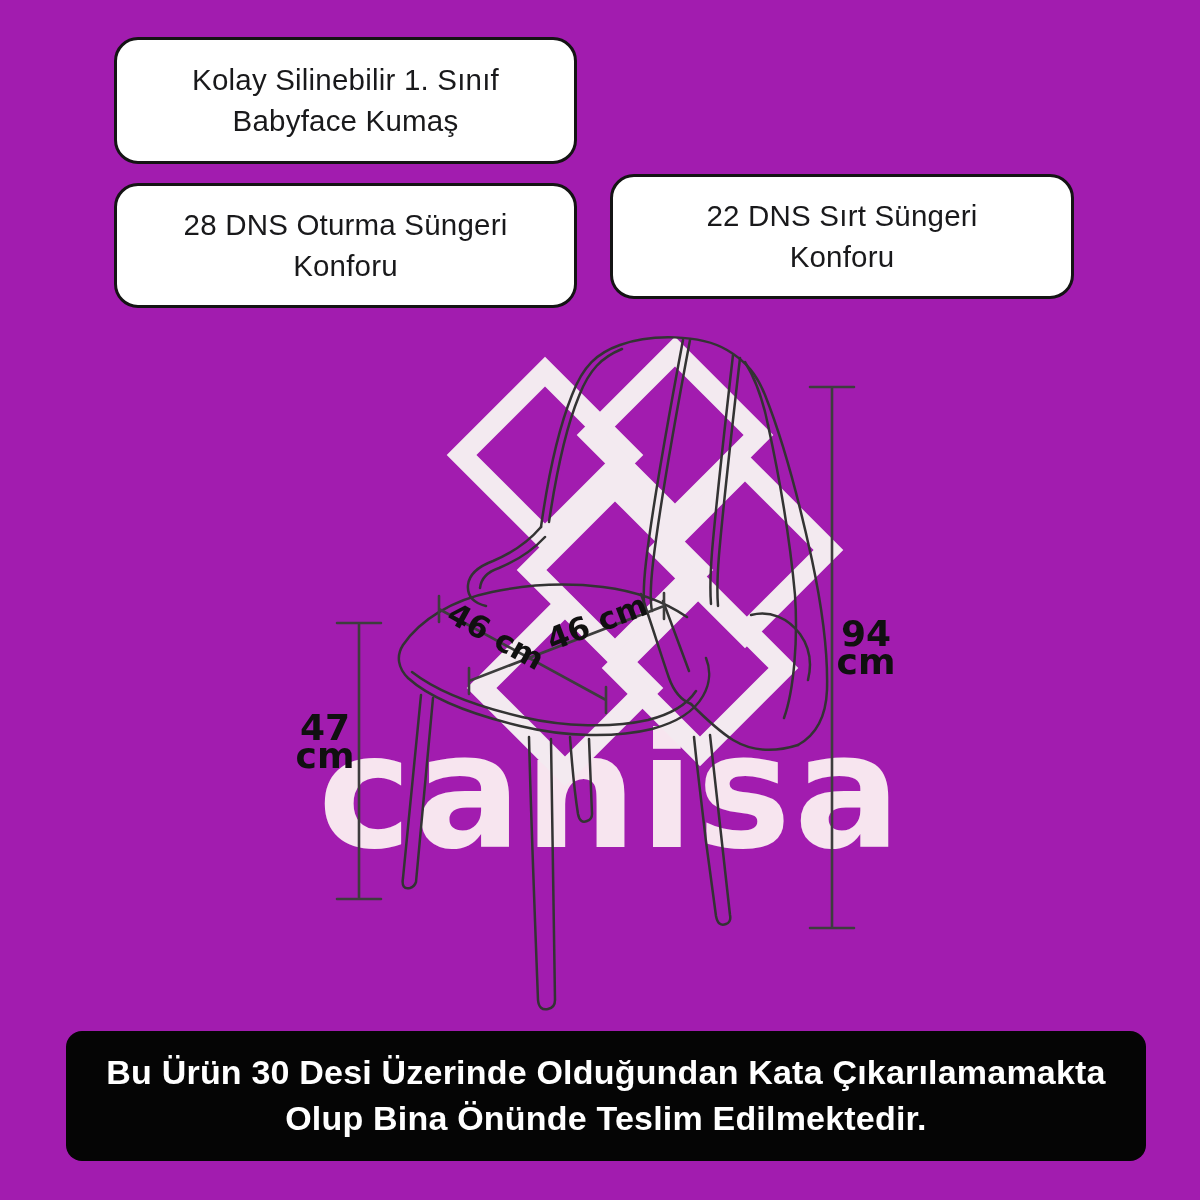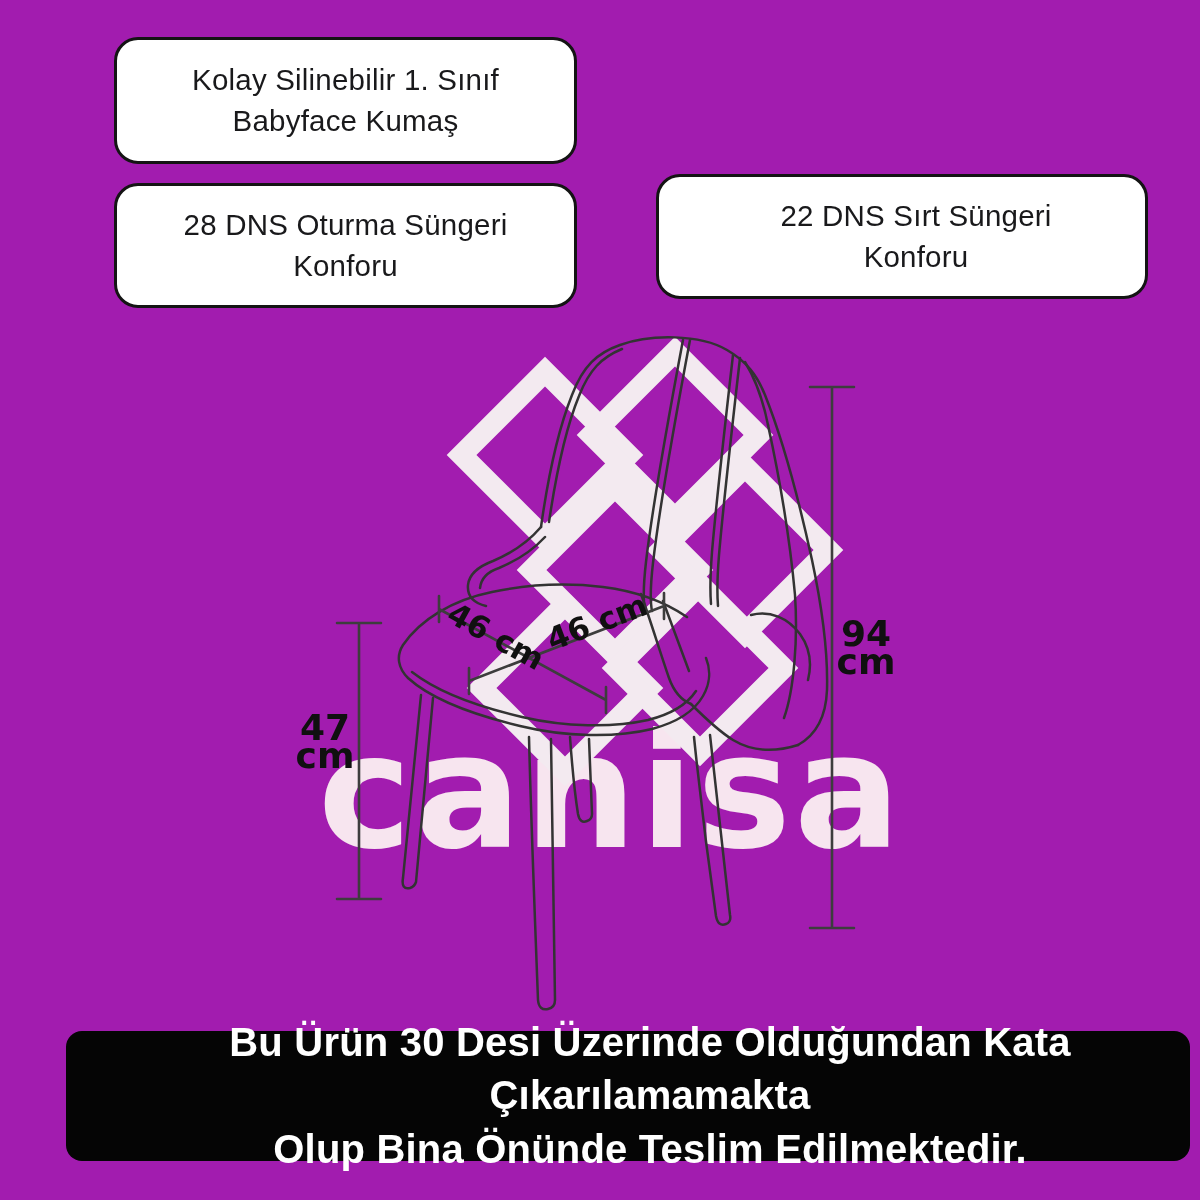--- a/index.html
+++ b/index.html
@@ -10,43 +10,42 @@
   
   .feature-box{
     position:absolute;border:3px solid #141414;border-radius:24px;background:#ffffff;
     display:flex;align-items:center;justify-content:center;text-align:center;
     font-size:29.5px;line-height:1.38;font-weight:500;color:#19191b;letter-spacing:.2px;
     white-space:pre-line;
   }
   .fb1{left:114px;top:37px;width:457px;height:121px;}
   .fb2{left:625px;top:37px;width:458px;height:121px;}
   .fb3{left:114px;top:174px;width:457px;height:119px;margin-top:9px;}
-  .fb4{left:656px;top:174px;width:458px;height:119px;padding-left:28px;}
+  .fb4{left:610px;top:174px;width:458px;height:119px;}
 
   
   .wm-brand{
     position:absolute;left:318px;top:712px;width:600px;height:170px;
     font-family:"DejaVu Sans",sans-serif;font-weight:700;font-size:158px;line-height:160px;
     letter-spacing:3px;color:#f7e5ef;text-align:left;user-select:none;
   }
   .chair-svg{position:absolute;left:0;top:0;}
 
   
   .assembly-note{
     position:absolute;left:0;top:977px;width:1200px;text-align:center;
     font-family:"DejaVu Sans",sans-serif;font-weight:700;font-size:34px;color:#050505;
     letter-spacing:.2px;
   }
   
   .delivery-notice{
     position:absolute;left:66px;top:1031px;width:1080px;height:130px;background:#050505;
     border-radius:16px;display:flex;align-items:center;justify-content:center;text-align:center;
-    color:#ffffff;font-size:40px;line-height:1.34;font-weight:700;letter-spacing:.2px;
+    color:#ffffff;font-size:34px;line-height:1.34;font-weight:700;letter-spacing:.2px;
     white-space:pre-line;
-    padding-left:44px;
   }
 </style>
 </head>
 <body>
 
 <div class="canvas">
 
   <div class="feature-box fb1">
     <span>Kolay Silinebilir 1. Sınıf
 Babyface Kumaş</span>

